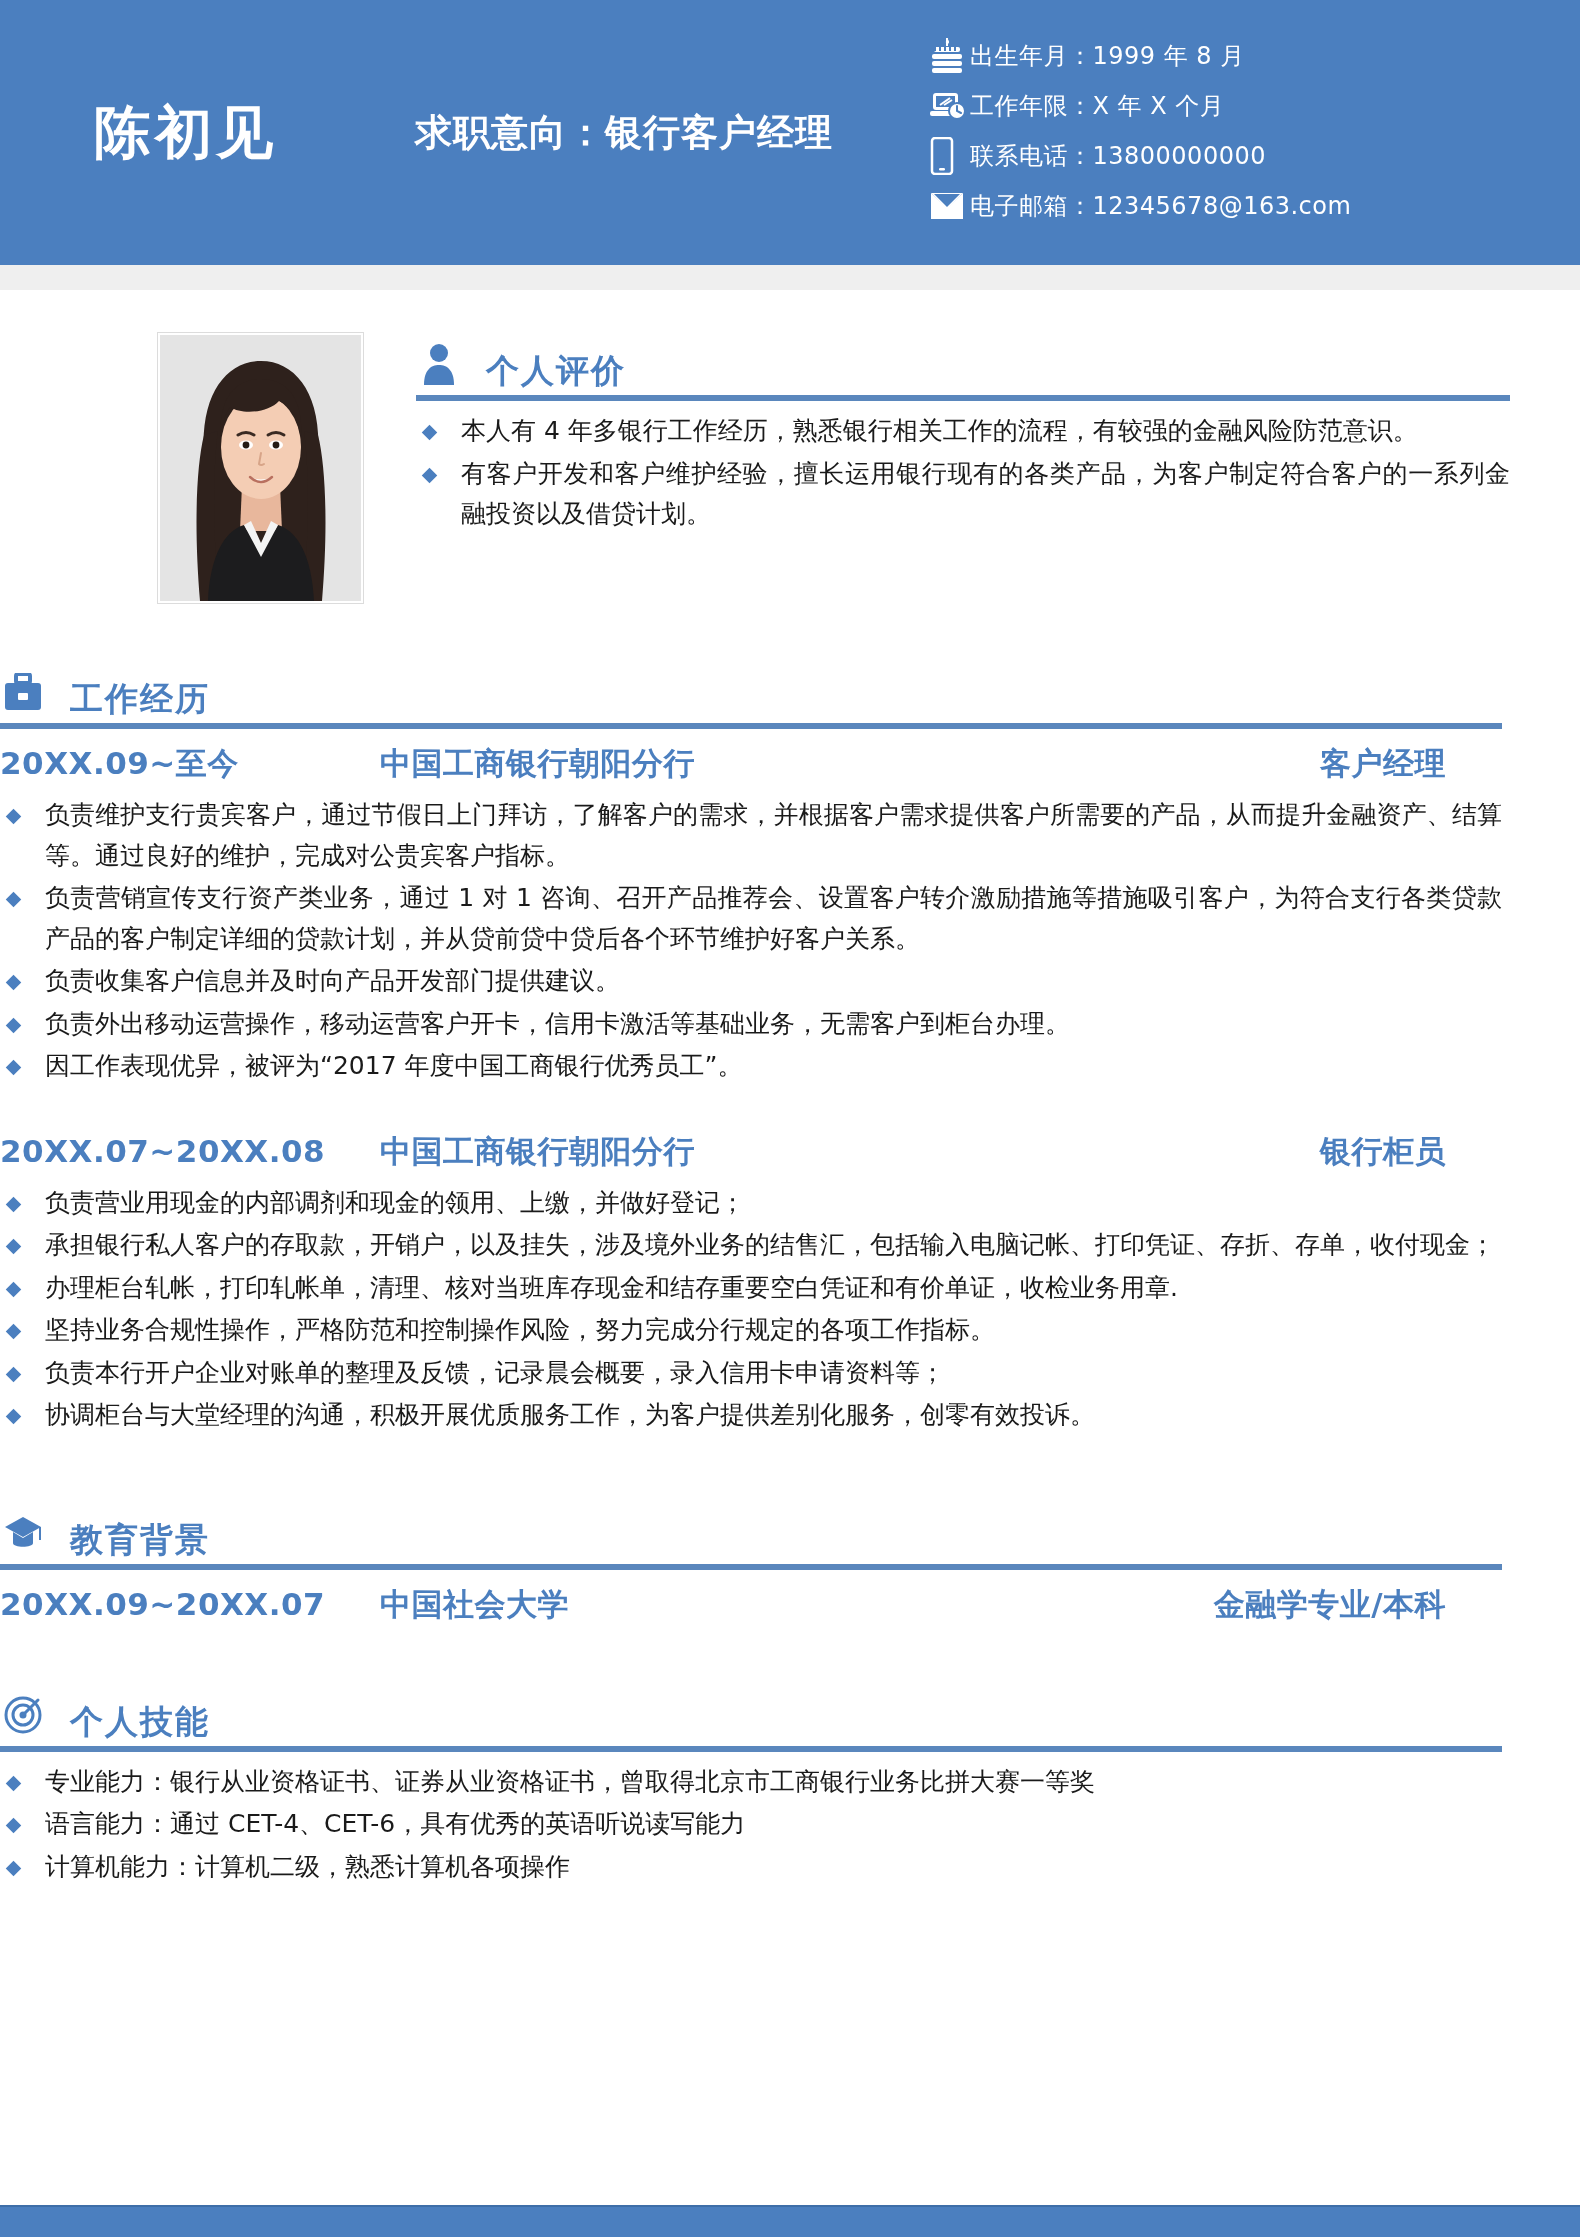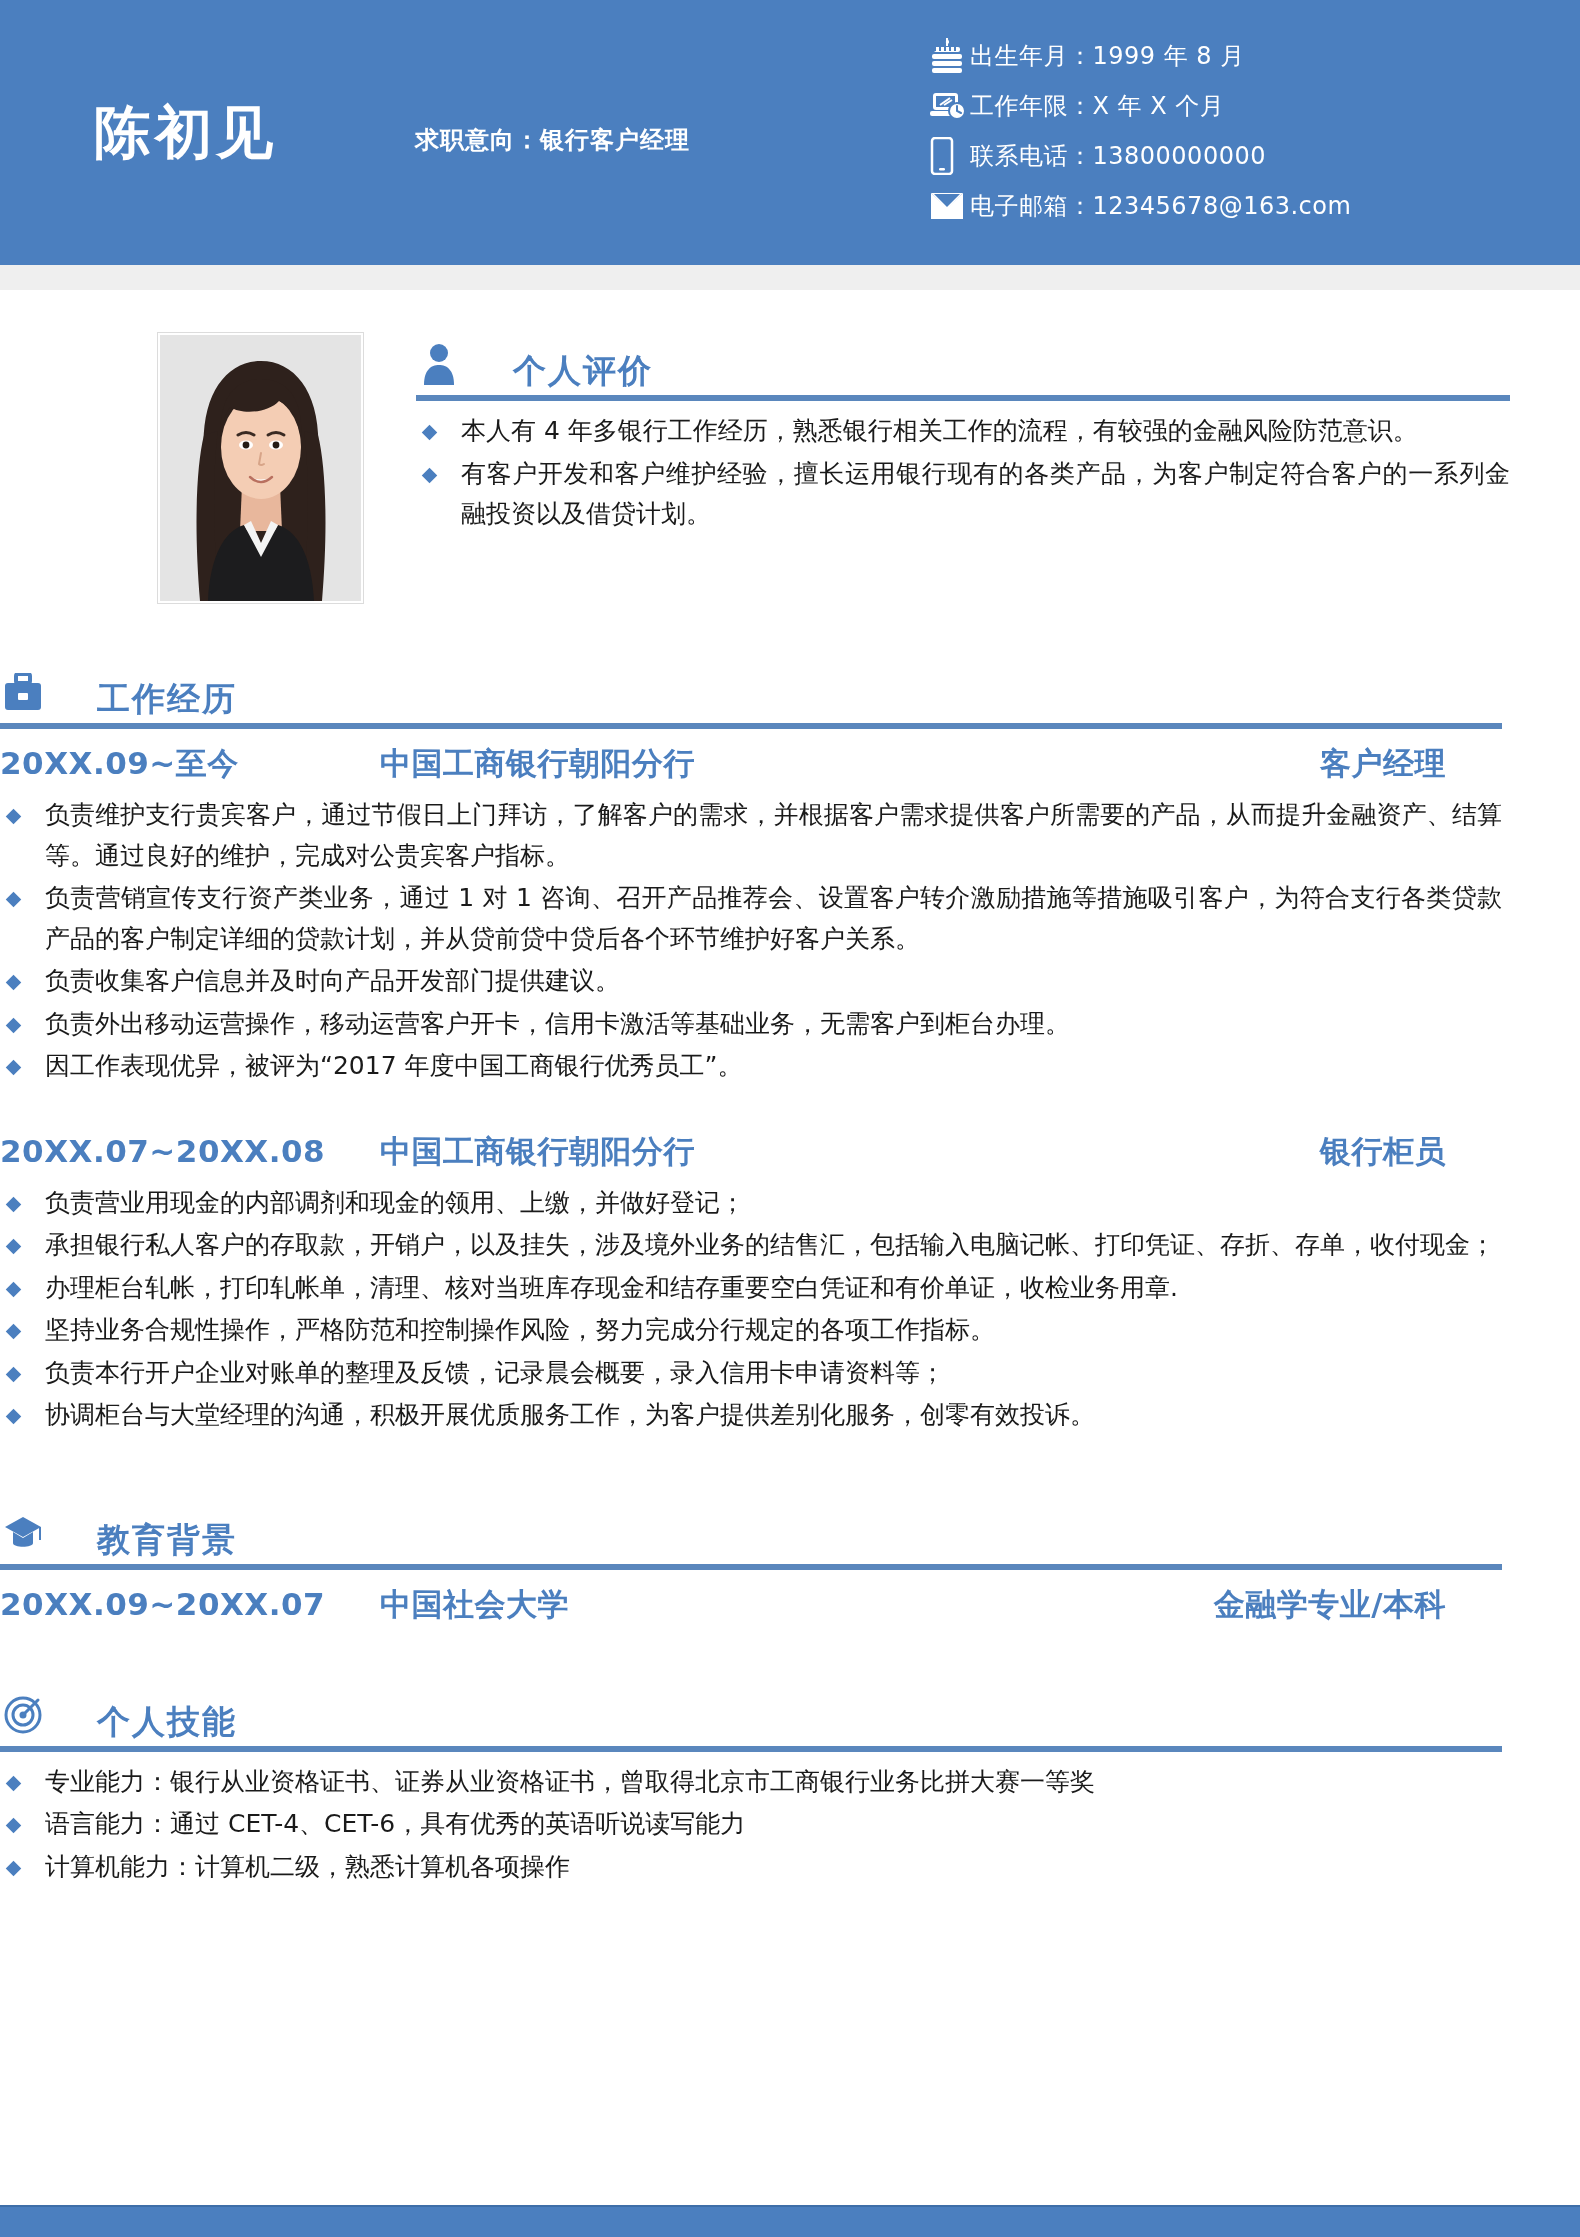--- a/index.html
+++ b/index.html
@@ -32,22 +32,22 @@
     top: 104px;
     font-size: 57px;
     font-weight: bold;
     color: #ffffff;
     letter-spacing: 4px;
     line-height: 1;
   }
   .hdr-objective {
     position: absolute;
     left: 415px;
-    top: 128px;
-    font-size: 24px;
+    top: 114px;
+    font-size: 37px;
     font-weight: bold;
     color: #ffffff;
     letter-spacing: 1px;
     line-height: 1;
   }
   .hdr-contacts {
     position: absolute;
     left: 930px;
     top: 33px;
     width: 610px;
@@ -110,21 +110,20 @@
   .profile-right { flex: 1; padding-left: 53px; }
 
   
   .sec {
     padding-right: 78px;
   }
   .sec-title-row {
     display: flex;
     align-items: flex-end;
     height: 54px;
-    gap: 27px;
   }
   .sec-icon {
     width: 46px;
     min-width: 46px;
     height: 46px;
     display: flex;
     align-items: center;
     justify-content: center;
     margin-right: 24px;
   }

